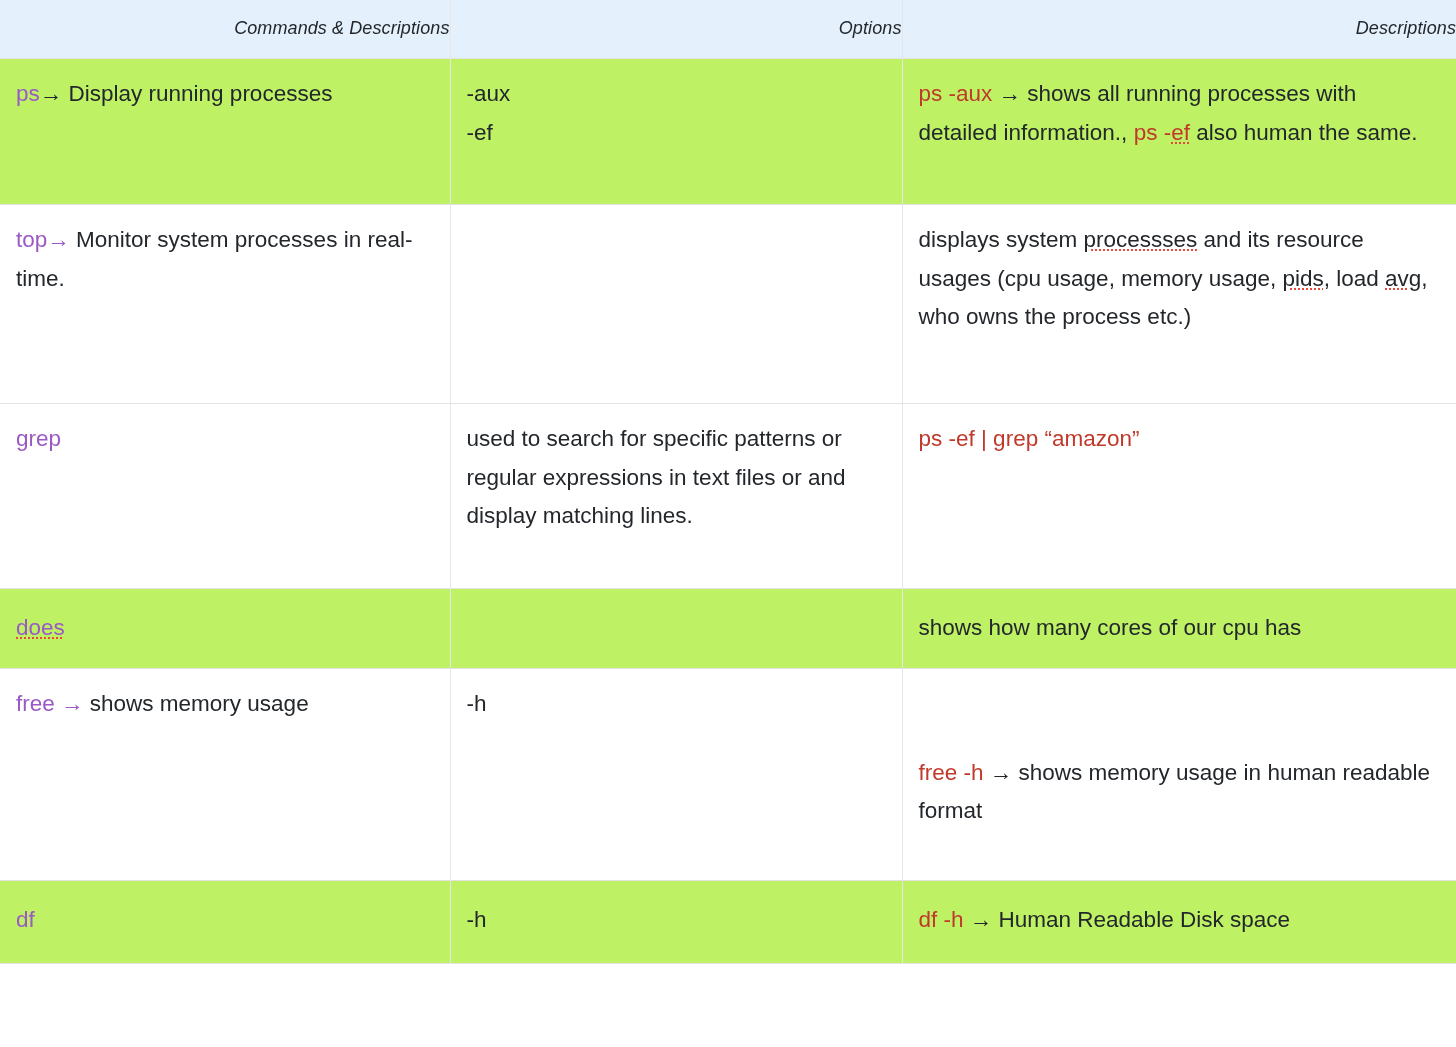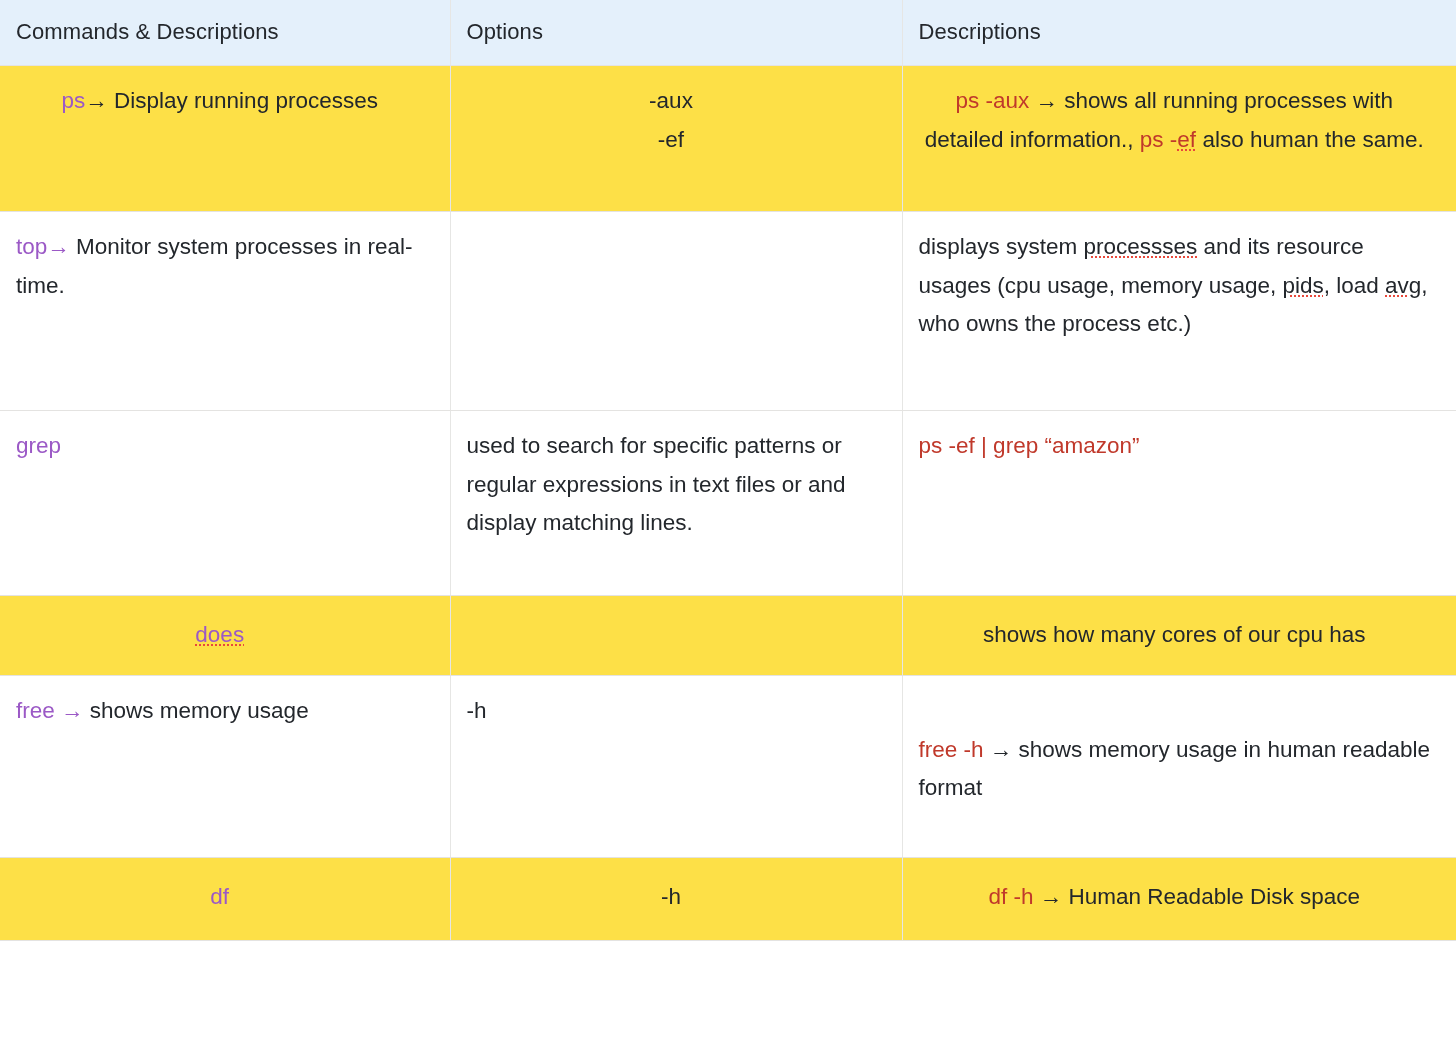--- a/index.html
+++ b/index.html
@@ -22,55 +22,56 @@
     font-size: 22.5px;
     line-height: 1.72;
   }
 
   col.c1 { width: 450px; }
   col.c2 { width: 452px; }
   col.c3 { width: 554px; }
 
   thead th {
     background: #e4f0fb;
-    text-align: left;
+    text-align: right;
     font-weight: 400;
-    font-size: 22px;
+    font-size: 18px;
     color: #23272c;
     padding: 13px 0 14px 16px;
     vertical-align: top;
     border-right: 1px solid #e6e6e4;
     border-bottom: 1px solid #e4e3e1;
     letter-spacing: 0.1px;
+    font-style: italic;
   }
   thead th:last-child { border-right: none; }
 
   tbody td {
     vertical-align: top;
     padding: 16px 26px 16px 16px;
     border-right: 1px solid #e6e6e4;
     border-bottom: 1px solid #e4e3e1;
     color: #23272c;
   }
   tbody td:last-child { border-right: none; }
 
-  tbody tr.shade > td { background: #fde047; text-align: center; }
+  tbody tr.shade > td { background: #bef264; }
   tbody tr.plain > td { background: #ffffff; }
 
   
   tr.r-ps > td      { height: 113px; }
   tr.r-top > td     { height: 166px; }
   tr.r-kill > td    { height: 90px; }
   tr.r-grep > td    { height: 152px; }
   tr.r-nproc > td   { height: 38px; padding-top: 20px; padding-bottom: 20px; }
   tr.r-free > td    { height: 110px; }
   tr.r-df > td      { height: 42px; padding-top: 20px; padding-bottom: 20px; }
 
   
-  tr.r-free td.desc-cell { padding-top: 55px; }
+  tr.r-free td.desc-cell { padding-top: 85px; }
 
   .cmd { color: #9b59c6; }
   .arrow-purple { color: #9b59c6; }
   .code-red { color: #c0392b; }
   .sp { 
     text-decoration: underline;
     text-decoration-style: dotted;
     text-decoration-color: #e8483b;
     text-decoration-thickness: 2px;
     text-underline-offset: 3px;

